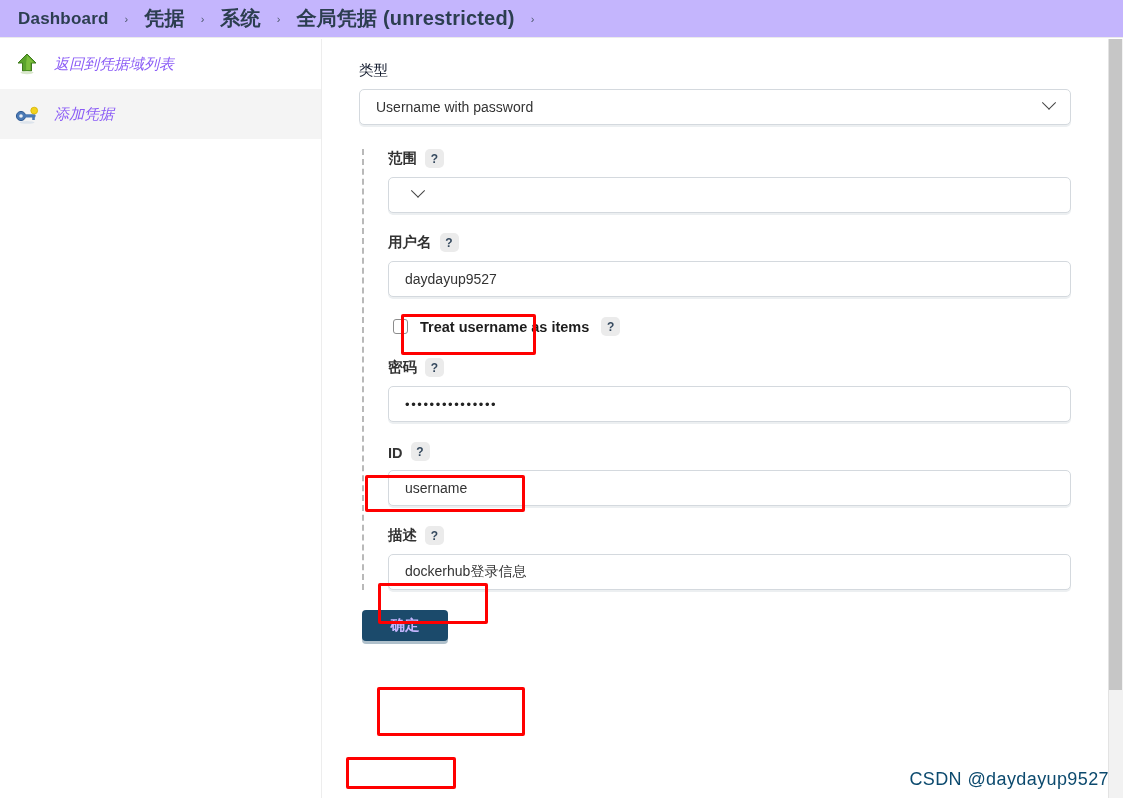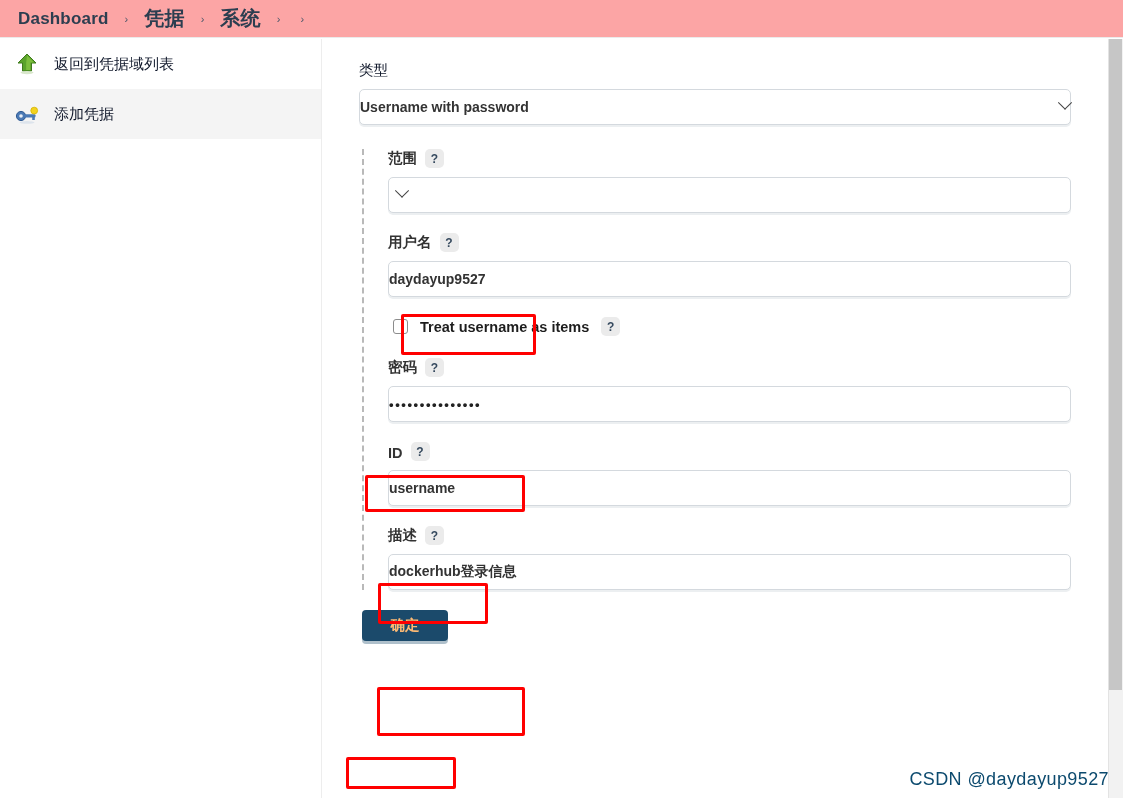--- a/index.html
+++ b/index.html
@@ -8,21 +8,21 @@
     width: 1123px; height: 798px;
     background: #ffffff;
     font-family: "Liberation Sans", "DejaVu Sans", sans-serif;
     overflow: hidden;
   }
   #app { position: relative; width: 1123px; height: 798px; background: #fff; }
 
   
   .breadcrumb-bar {
     position: absolute; left: 0; top: 0; width: 1123px; height: 38px;
-    background: #fca5a5;
+    background: #c4b5fd;
     border-bottom: 1px solid #ebebeb;
     display: flex; align-items: center;
     padding-left: 12px;
   }
   .crumb {
     font-size: 17px; font-weight: bold; color: #2c3e50;
     white-space: nowrap; padding: 0 6px; cursor: pointer;
     letter-spacing: .2px;
   }
   .crumb.cn { font-size: 20px; }
@@ -35,21 +35,21 @@
   .sidebar {
     position: absolute; left: 0; top: 39px; width: 322px; height: 759px;
     background: #ffffff; border-right: 1px solid #ededed;
   }
   .side-item {
     display: flex; align-items: center; gap: 14px;
     height: 50px; padding-left: 14px; cursor: pointer;
     font-size: 15px; color: #333;
   }
   .side-item.active { background: #f4f4f4; }
-  .side-item .label { color: #0f172a; font-size: 15px; }
+  .side-item .label { color: #8b5cf6; font-size: 15px; font-style: italic; }
   .side-icon { width: 26px; height: 26px; display: inline-block; flex: 0 0 26px; }
 
   
   .content {
     position: absolute; left: 323px; top: 39px;
     width: 776px; height: 759px; background: #fff;
     padding: 22px 0 0 0;
   }
   .field-label {
     font-size: 14.5px; color: #333; font-weight: bold;
@@ -62,22 +62,22 @@
     font-size: 12px; font-weight: bold; cursor: pointer; line-height: 1;
   }
 
   .type-block { padding-left: 36px; padding-right: 28px; }
   .type-label { margin-bottom: 9px; font-weight: normal; font-size: 14.5px; color: #0f172a; }
 
   .select-box, .text-box {
     position: relative; width: 100%; height: 36px;
     border: 1px solid #d4d9de; border-radius: 5px; background: #fff;
     box-shadow: 0 2px 0 0 rgba(220,225,230,.55);
-    display: flex; align-items: center; padding: 0 0;
-    font-size: 14px; color: #333; font-weight: bold;
+    display: flex; align-items: center; padding: 0 16px;
+    font-size: 14px; color: #333;
   }
   .select-box .sel-text { flex: 1; white-space: nowrap; overflow: hidden; }
   .chev {
     width: 10px; height: 10px; border-right: 1.8px solid #444;
     border-bottom: 1.8px solid #444; transform: rotate(45deg) translate(-3px,-3px);
     margin-left: 8px; flex: 0 0 auto;
   }
 
   
   .dashed-group {
@@ -101,21 +101,21 @@
   }
   .cb-label { font-weight: bold; font-size: 14.5px; color: #1d1d1d; }
 
   .pw-dots { letter-spacing: 1.6px; font-size: 13px; color: #222; }
 
   
   .submit-wrap { margin: 8px 0 0 39px; }
   .submit-btn {
     display: inline-flex; align-items: center; justify-content: center;
     min-width: 86px; height: 31px; padding: 0 22px;
-    background: #1b4a6b; color: #fdba74; border: none; border-radius: 4px;
+    background: #1b4a6b; color: #c4b5fd; border: none; border-radius: 4px;
     font-size: 14.5px; font-weight: bold; cursor: pointer;
     box-shadow: 0 3px 0 0 rgba(27,74,107,.35);
     font-family: "Liberation Sans", sans-serif;
   }
 
   
   .anno {
     position: absolute; border: 3px solid #ff0000; border-radius: 2px;
     pointer-events: none; background: transparent;
   }
@@ -142,20 +142,21 @@
 
 <div id="app">
 
   <div class="breadcrumb-bar">
     <span class="crumb">Dashboard</span>
     <span class="crumb-sep">›</span>
     <span class="crumb cn">凭据</span>
     <span class="crumb-sep">›</span>
     <span class="crumb cn">系统</span>
     <span class="crumb-sep">›</span>
+    <span class="crumb cn">全局凭据 (unrestricted)</span>
     <span class="crumb-sep">›</span>
   </div>
 
   <div class="sidebar">
 
     <div class="side-item">
       <span class="side-icon">
         <svg width="26" height="26" viewBox="0 0 26 26">
           <path d="M13 3 L22 12 L17.5 12 L17.5 20 L8.5 20 L8.5 12 L4 12 Z" fill="#5aa32a" stroke="#3f7a1d" stroke-width="1"></path>
           <path d="M13 4.5 L20 11.4 L16.3 11.4 L16.3 19 L12.2 19 L12.2 11.4 Z" fill="#82c341" opacity=".85"></path>

